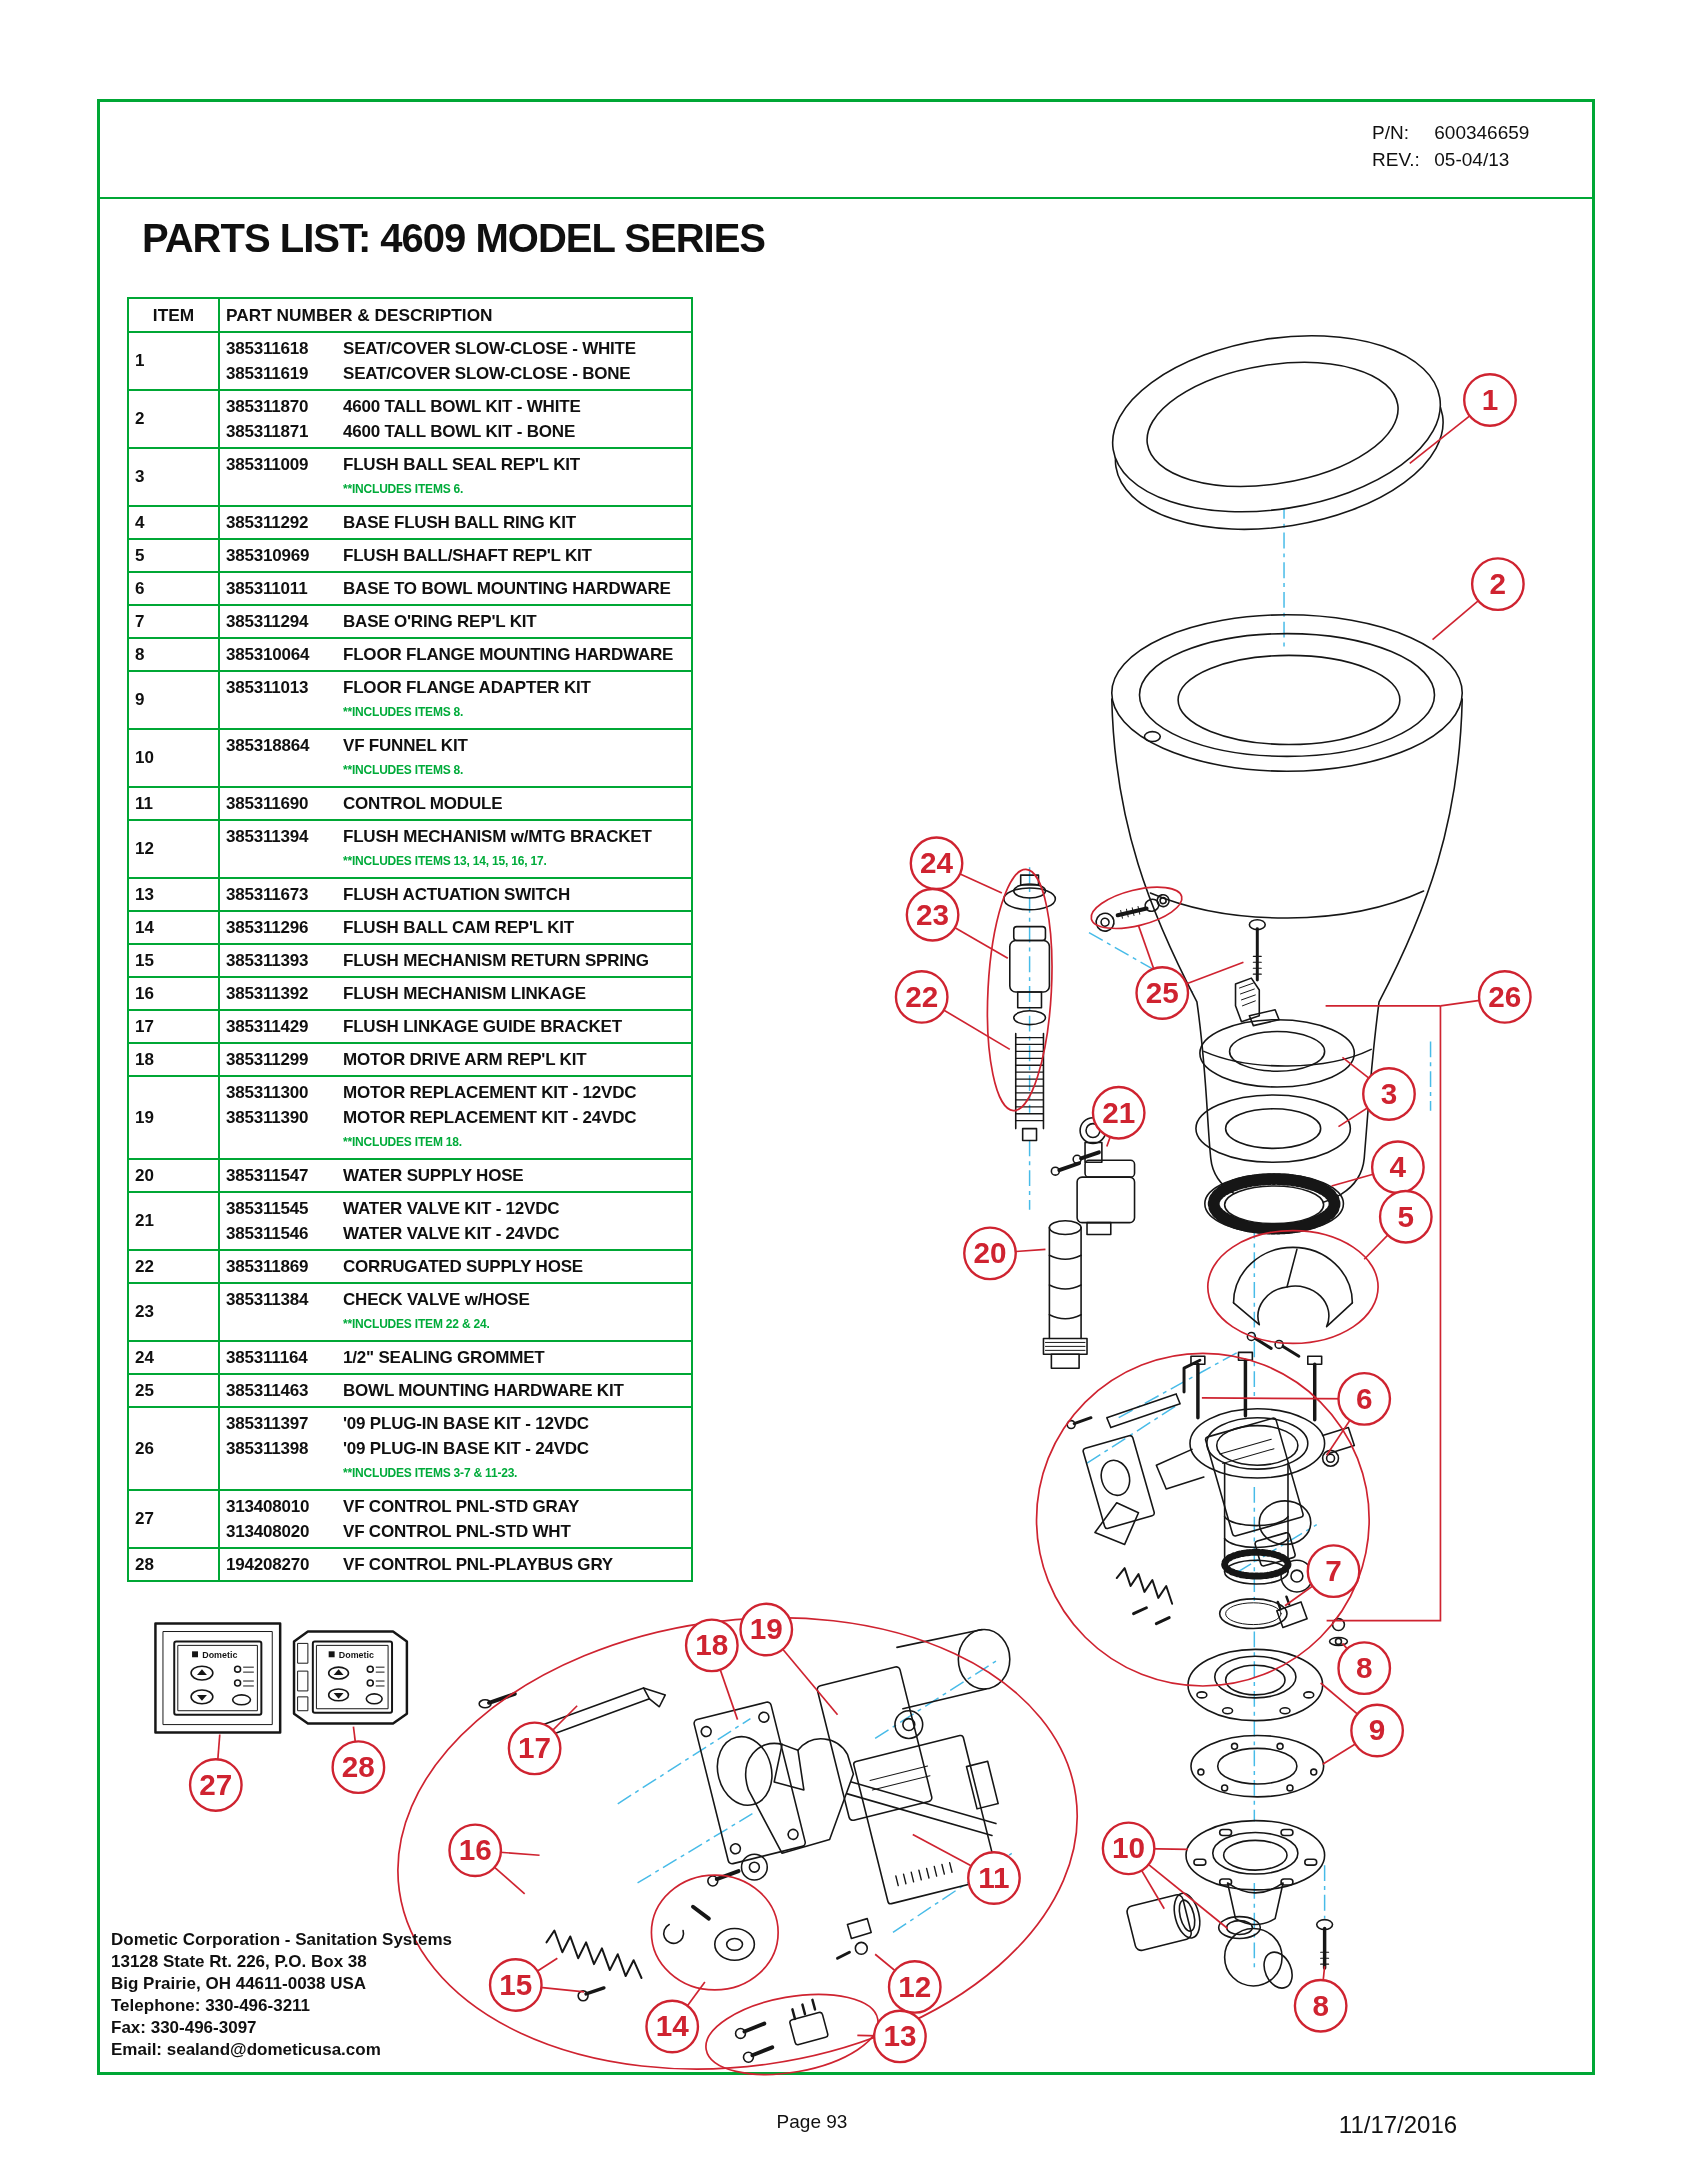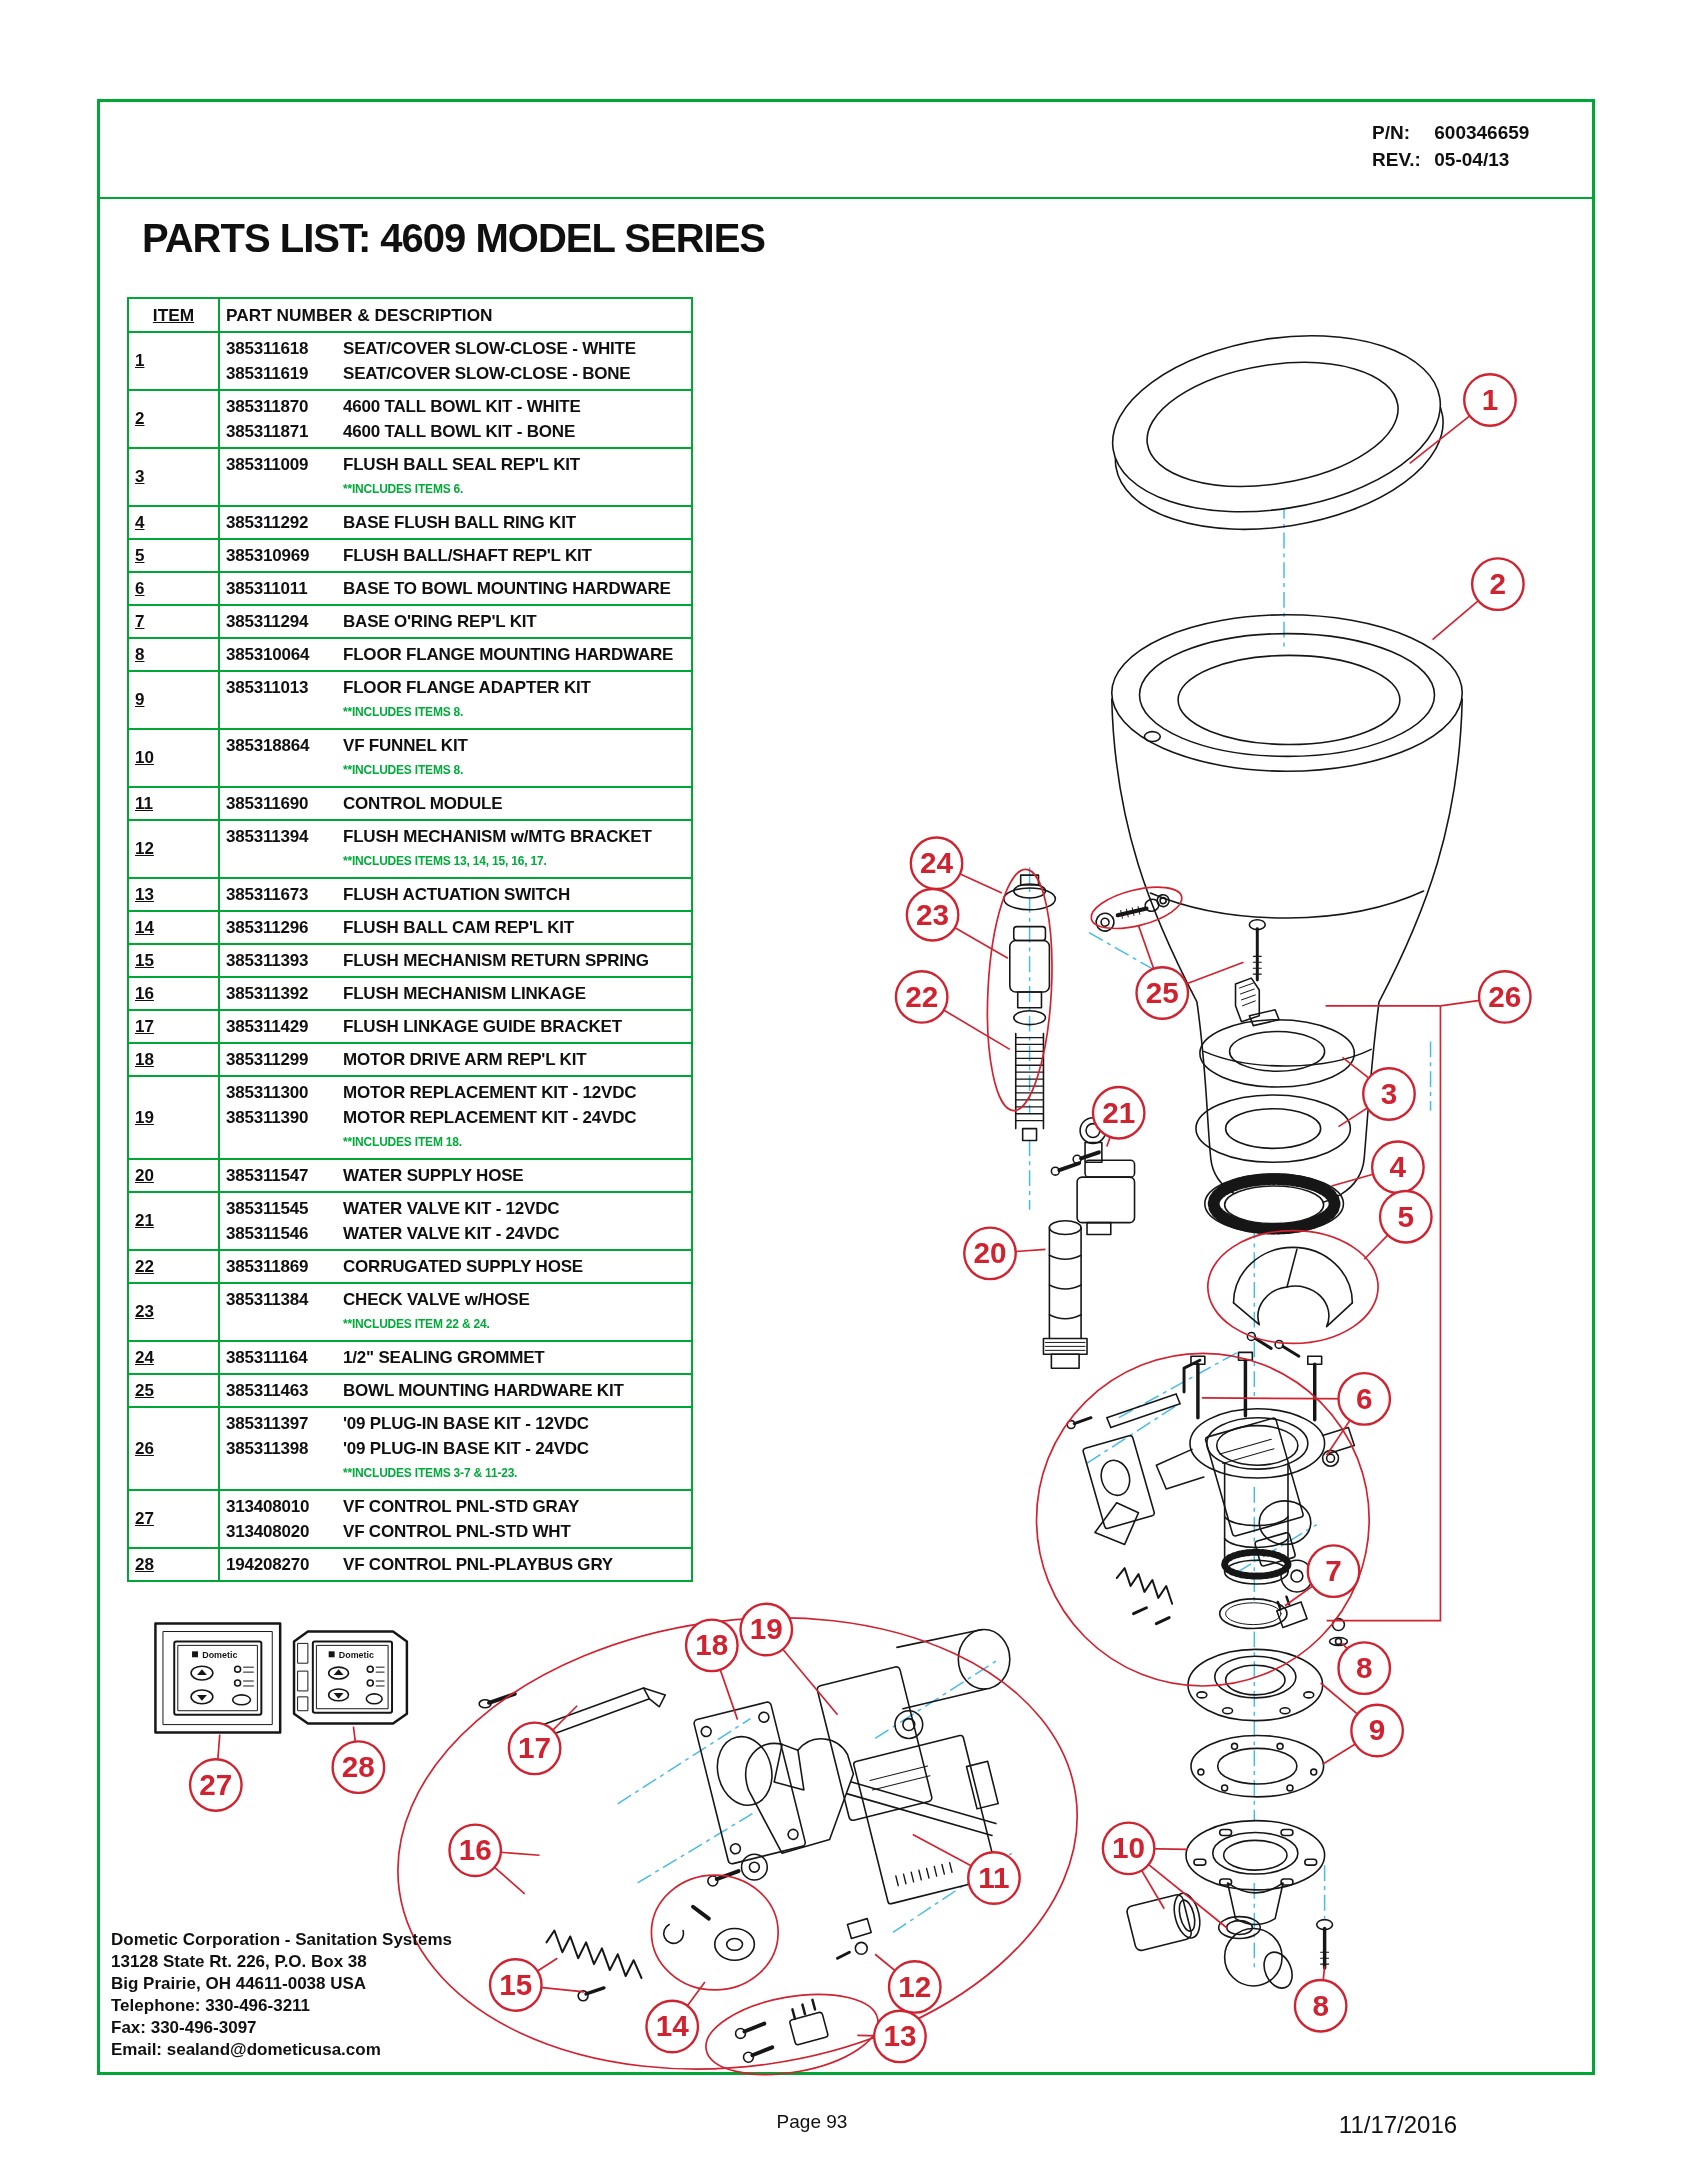--- a/index.html
+++ b/index.html
@@ -9,27 +9,27 @@
     --cyan:#47bbe8;
     --ink:#101010;
   }
   html,body{margin:0;padding:0;background:#fff;}
   #page{
     position:relative;width:1683px;height:2178px;background:#fff;overflow:hidden;
     font-family:"Liberation Sans", sans-serif;color:var(--ink);
   }
   .frame{position:absolute;left:97px;top:99px;width:1492px;height:1970px;border:3px solid var(--green);}
   .frame-divider{position:absolute;left:97px;top:197px;width:1495px;border-top:2px solid var(--green);}
-  .pn-block{position:absolute;left:1372px;top:119px;font-size:19px;font-weight:bold;line-height:27px;white-space:nowrap;}
+  .pn-block{position:absolute;left:1372px;top:119px;font-size:19px;font-weight:normal;line-height:27px;white-space:nowrap;}
   .pn-block .lbl{display:inline-block;min-width:57px;}
   .doc-title{position:absolute;left:142px;top:216px;font-size:40px;font-weight:bold;letter-spacing:-1px;margin:0;}
   #parts-table{position:absolute;left:127px;top:297px;width:566px;border-collapse:collapse;font-weight:bold;color:var(--ink);}
   #parts-table th,#parts-table td{border:2px solid var(--green);padding:3px 6px;vertical-align:middle;}
   #parts-table th{font-size:17.3px;height:26px;}
-  .c-item{width:77px;font-size:17px;text-decoration:underline;}
+  .c-item{width:77px;font-size:17px;}
   th.c-desc{text-align:left;padding-left:8px;border-radius:12px;}
   td.c-desc{font-size:17px;padding-left:14px;letter-spacing:-0.2px;}
   .pline{line-height:25px;white-space:nowrap;}
   .pnum{display:inline-block;width:117px;}
   .note{color:var(--noteg);line-height:25px;margin-left:117px;font-size:12px;white-space:nowrap;}
   .addr{position:absolute;left:111px;top:1929px;font-size:17px;font-weight:bold;line-height:22px;}
   .pgfoot-page{position:absolute;left:713px;top:2111px;width:198px;text-align:center;font-size:19px;}
   .pgfoot-date{position:absolute;left:1299px;top:2111px;width:198px;text-align:center;font-size:24px;}
   #diagram-svg{position:absolute;left:0;top:0;pointer-events:none;}
 </style>

